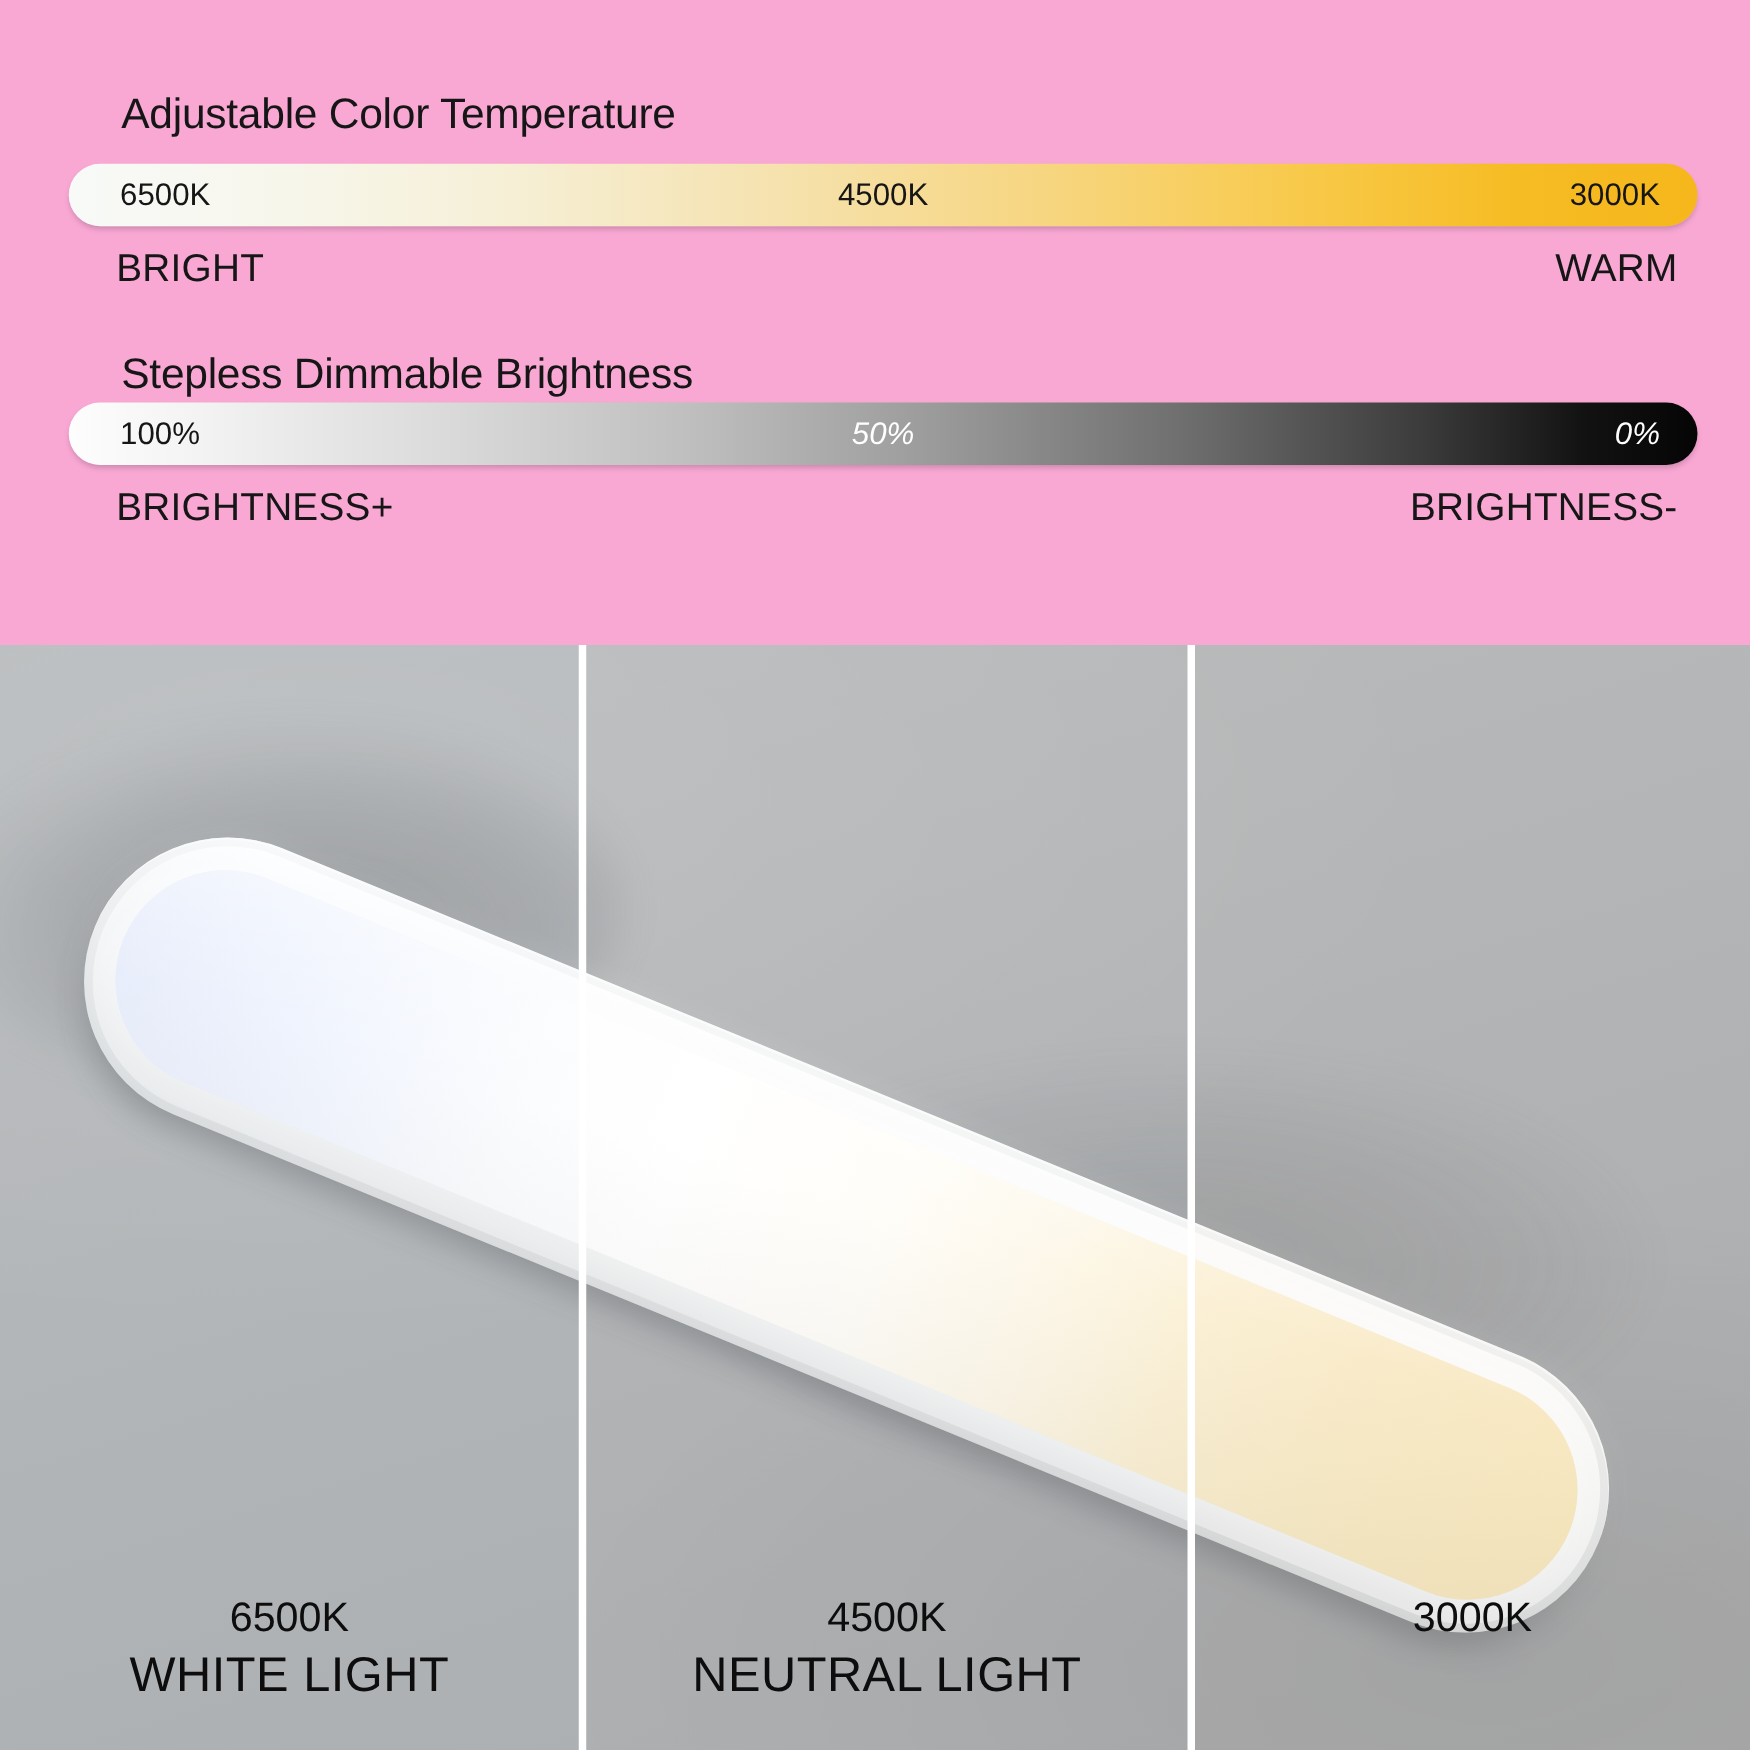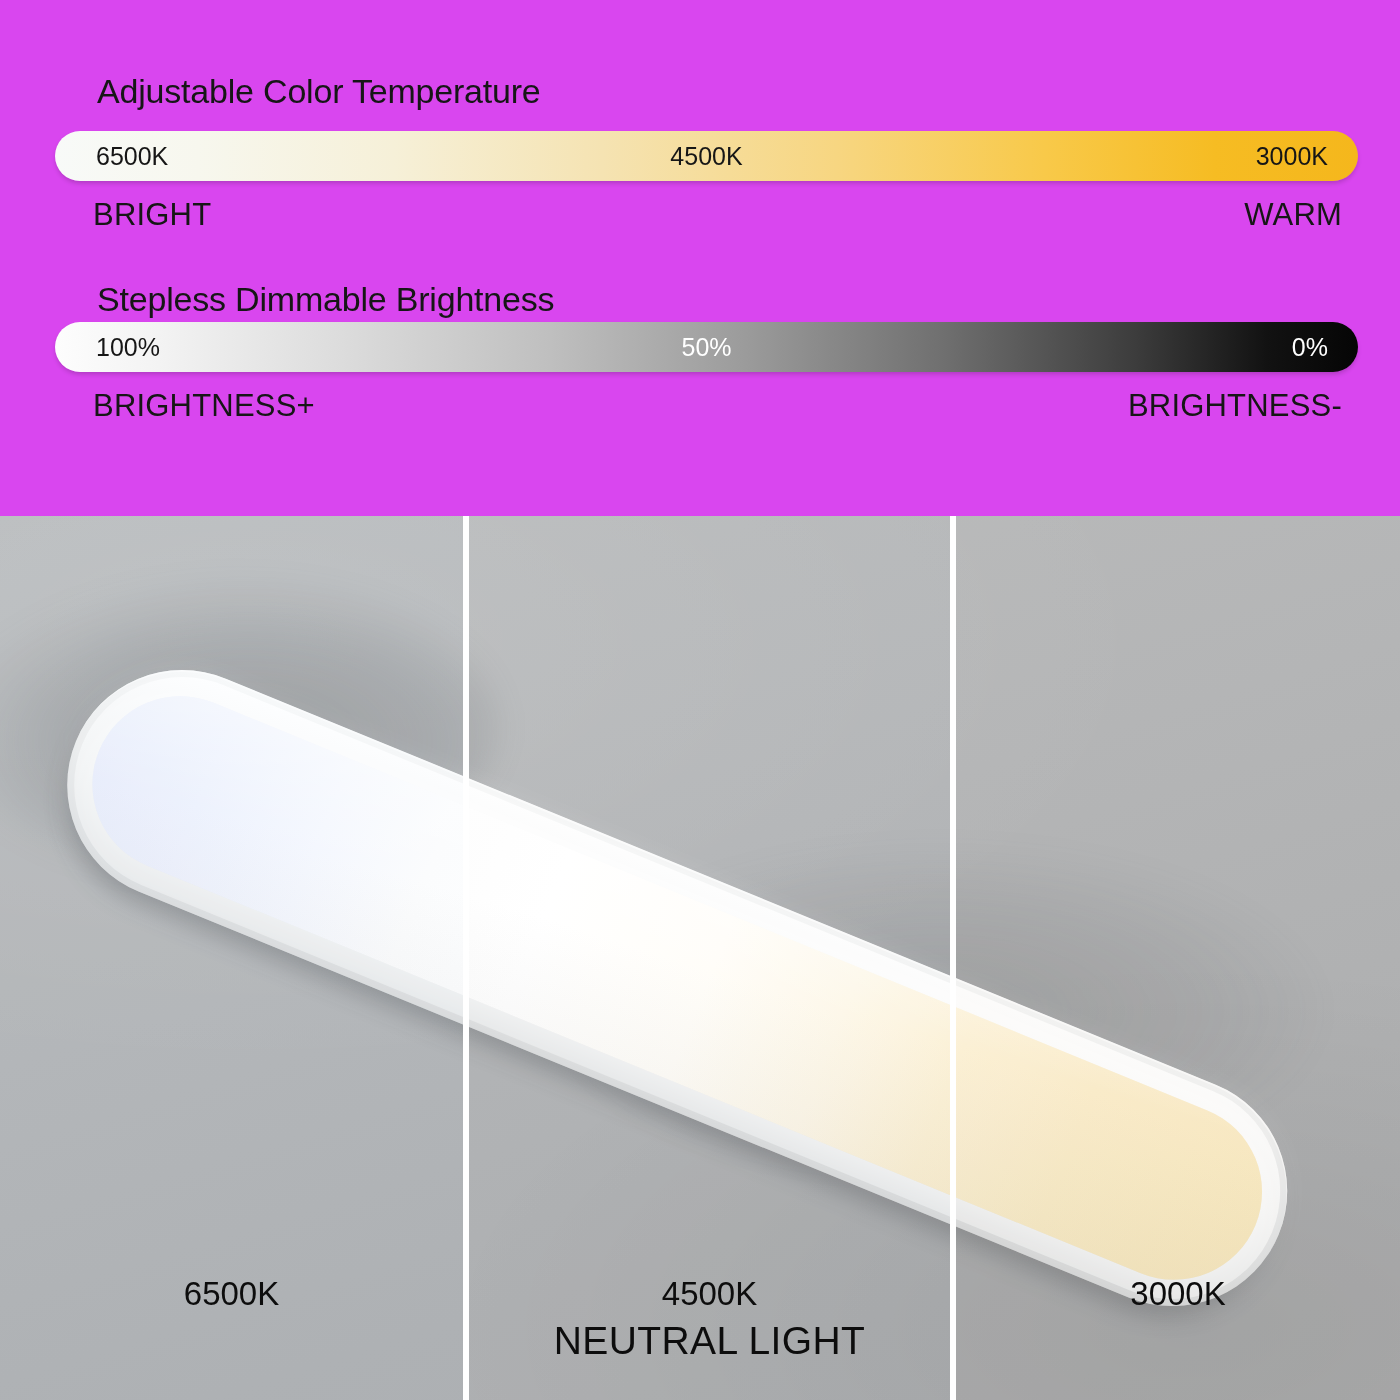--- a/index.html
+++ b/index.html
@@ -16,21 +16,21 @@
     color: #151515;
     -webkit-font-smoothing: antialiased;
   }
 
   
   .spec-panel {
     position: absolute;
     left: 0; top: 0;
     width: 1400px;
     height: 516px;
-    background: #d946ef;
+    background: #f9a8d4;
   }
 
   .section-title {
     position: absolute;
     left: 97px;
     font-size: 34px;
     font-weight: 400;
     letter-spacing: -0.2px;
     color: #161616;
     white-space: nowrap;
@@ -82,21 +82,21 @@
     line-height: 50px;
     font-size: 25px;
     font-weight: 400;
     white-space: nowrap;
   }
   .bar-label.start { left: 41px; }
   .bar-label.mid   { left: 50%; transform: translateX(-50%); }
   .bar-label.end   { right: 30px; }
 
   .dark-txt  { color: #161616; }
-  .light-txt { color: #ffffff; }
+  .light-txt { color: #ffffff; font-style: italic; }
 
   
   .caption {
     position: absolute;
     font-size: 31px;
     letter-spacing: 0.2px;
     color: #161616;
     white-space: nowrap;
   }
   .caption.temp-left   { left: 93px;  top: 197px; }
@@ -286,20 +286,21 @@
   <div class="zone-tint z1"></div>
   <div class="zone-tint z2"></div>
   <div class="zone-tint z3"></div>
 
   <div class="divider d1"></div>
   <div class="divider d2"></div>
 </div>
 
 <div class="zone-caption c1">
   <div class="kelvin">6500K</div>
+  <div class="mode">WHITE LIGHT</div>
 </div>
 <div class="zone-caption c2">
   <div class="kelvin">4500K</div>
   <div class="mode">NEUTRAL LIGHT</div>
 </div>
 <div class="zone-caption c3">
   <div class="kelvin">3000K</div>
 </div>
 
 </body></html>

